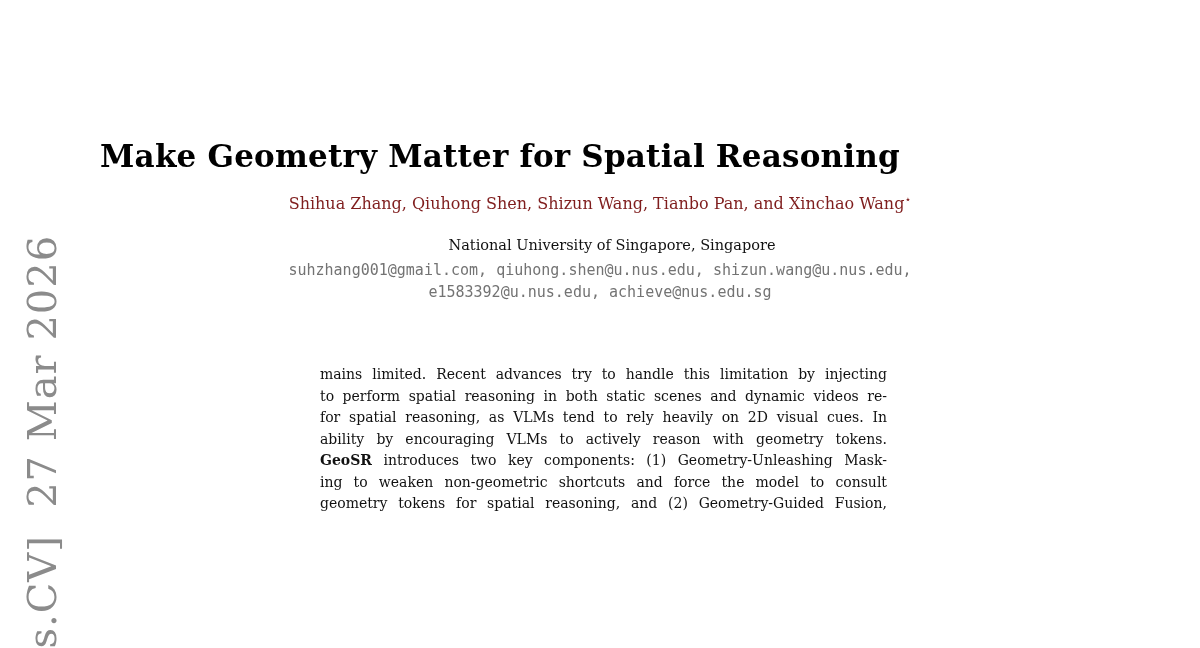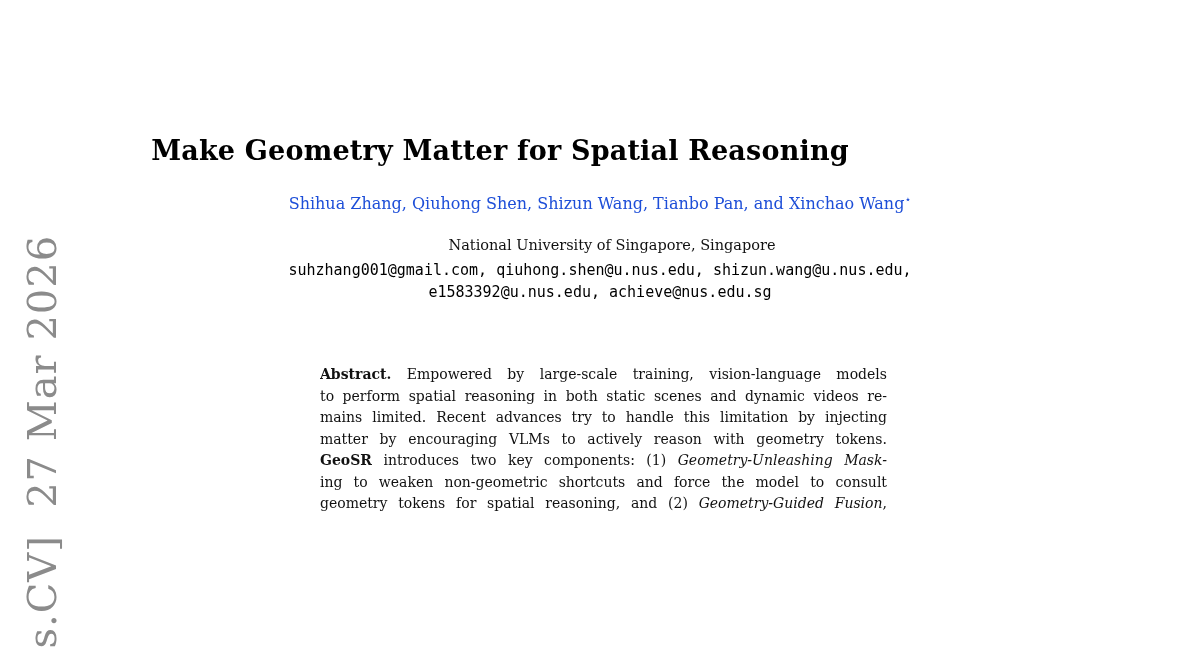--- a/index.html
+++ b/index.html
@@ -33,33 +33,33 @@
     letter-spacing: 1px;
     color: #8b8b8b;
     line-height: 1;
   }
   .title {
     position: absolute;
     top: 117px;
     left: 0;
     width: 1000px;
     text-align: center;
-    font-size: 27px;
+    font-size: 31px;
     font-weight: 700;
     color: #000000;
     letter-spacing: 0.2px;
   }
   .authors {
     position: absolute;
     top: 194px;
     left: 0;
     width: 1200px;
     text-align: center;
     font-size: 16px;
-    color: #1d4ed8;
+    color: #7f1d1d;
   }
   .authors sup {
     font-size: 11px;
     line-height: 0;
   }
   .affiliation {
     position: absolute;
     top: 237px;
     left: 0;
     width: 1200px;
@@ -70,41 +70,41 @@
   }
   .emails {
     position: absolute;
     top: 260px;
     left: 0;
     width: 1200px;
     text-align: center;
     font-family: "DejaVu Sans Mono", "Liberation Mono", monospace;
     font-size: 15px;
     line-height: 21.5px;
-    color: #000000;
+    color: #737373;
   }
   .abstract {
     position: absolute;
     top: 364px;
     left: 320px;
     width: 567px;
     font-size: 14px;
     color: #111111;
   }
   .abs-line {
     height: 21.55px;
     line-height: 21.55px;
     text-align: justify;
     text-align-last: justify;
     -moz-text-align-last: justify;
     white-space: normal;
     overflow: hidden;
   }
   .seg-bold   { font-weight: 700; }
-  .seg-italic { font-style: italic; }
+  .seg-italic { }
   .seg-normal { }
 </style>
 </head>
 <body>
 
 <div class="page">
 
   <div class="watermark">cs.CV]  27 Mar 2026</div>
 
   <h1 class="title">Make Geometry Matter for Spatial Reasoning</h1>
@@ -112,22 +112,22 @@
   <div class="authors"><span>Shihua Zhang, Qiuhong Shen, Shizun Wang, Tianbo Pan, and Xinchao Wang</span><sup>⋆</sup></div>
 
   <div class="affiliation">National University of Singapore, Singapore</div>
 
   <div class="emails">
     <div>suhzhang001@gmail.com, qiuhong.shen@u.nus.edu, shizun.wang@u.nus.edu,</div>
     <div>e1583392@u.nus.edu, achieve@nus.edu.sg</div>
   </div>
 
   <div class="abstract" id="abstract-lines">
-      <div class="abs-line"><span class="seg-bold">Abstract.</span><span class="seg-normal"> Empowered by large-scale training, vision-language models</span></div>
+      <div class="abs-line"><span class="seg-normal">mains limited. Recent advances try to handle this limitation by injecting</span></div>
       <div class="abs-line"><span class="seg-normal">to perform spatial reasoning in both static scenes and dynamic videos re-</span></div>
-      <div class="abs-line"><span class="seg-normal">mains limited. Recent advances try to handle this limitation by injecting</span></div>
-      <div class="abs-line"><span class="seg-normal">matter by encouraging VLMs to actively reason with geometry tokens.</span></div>
+      <div class="abs-line"><span class="seg-normal">for spatial reasoning, as VLMs tend to rely heavily on 2D visual cues. In</span></div>
+      <div class="abs-line"><span class="seg-normal">ability by encouraging VLMs to actively reason with geometry tokens.</span></div>
       <div class="abs-line"><span class="seg-bold">GeoSR</span><span class="seg-normal"> introduces two key components: (1) </span><span class="seg-italic">Geometry-Unleashing Mask-</span></div>
       <div class="abs-line"><span class="seg-normal">ing to weaken non-geometric shortcuts and force the model to consult</span></div>
       <div class="abs-line"><span class="seg-normal">geometry tokens for spatial reasoning, and (2) </span><span class="seg-italic">Geometry-Guided Fusion</span><span class="seg-normal">,</span></div>
     </div>
 
 </div>
 
 </body></html>

